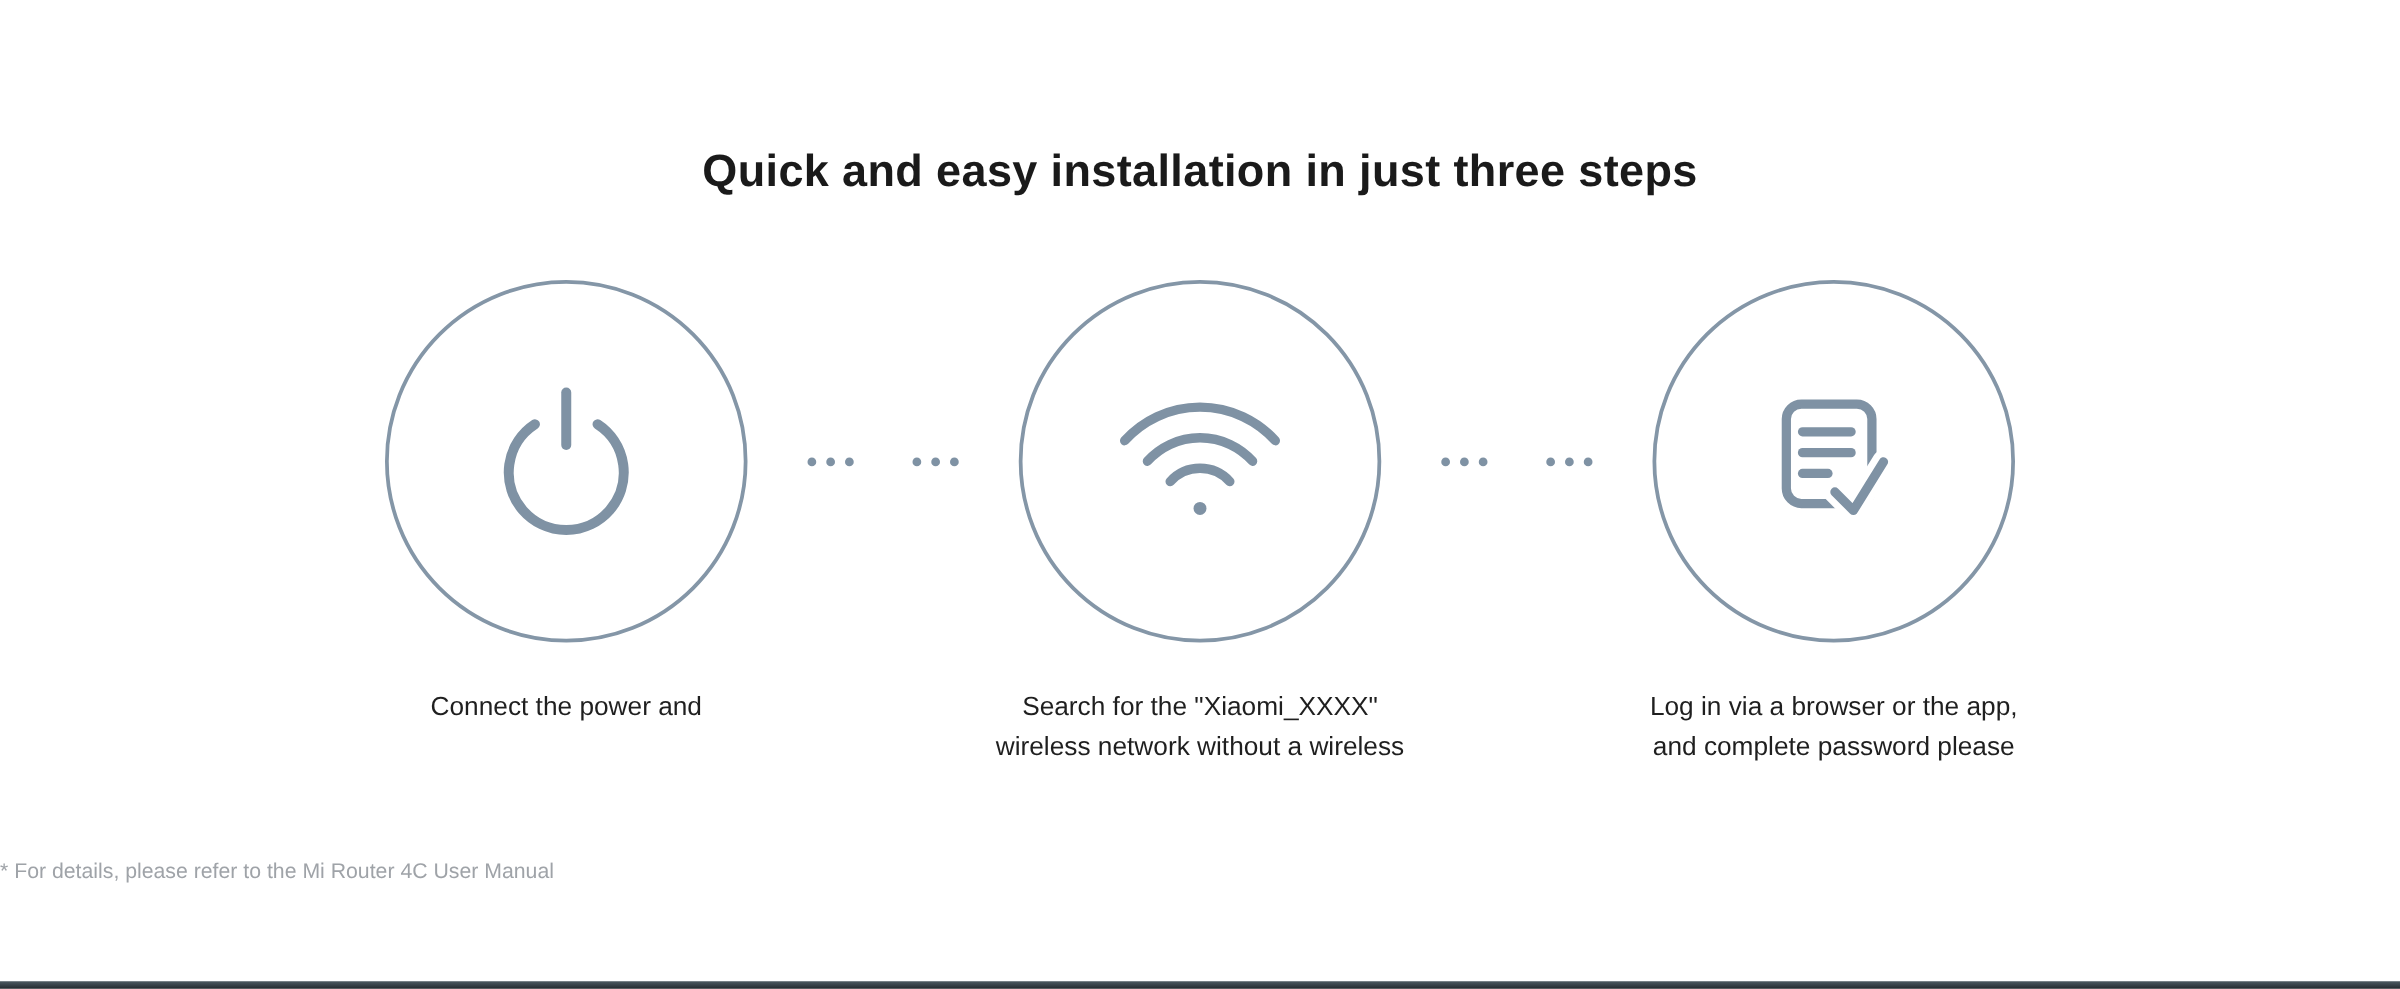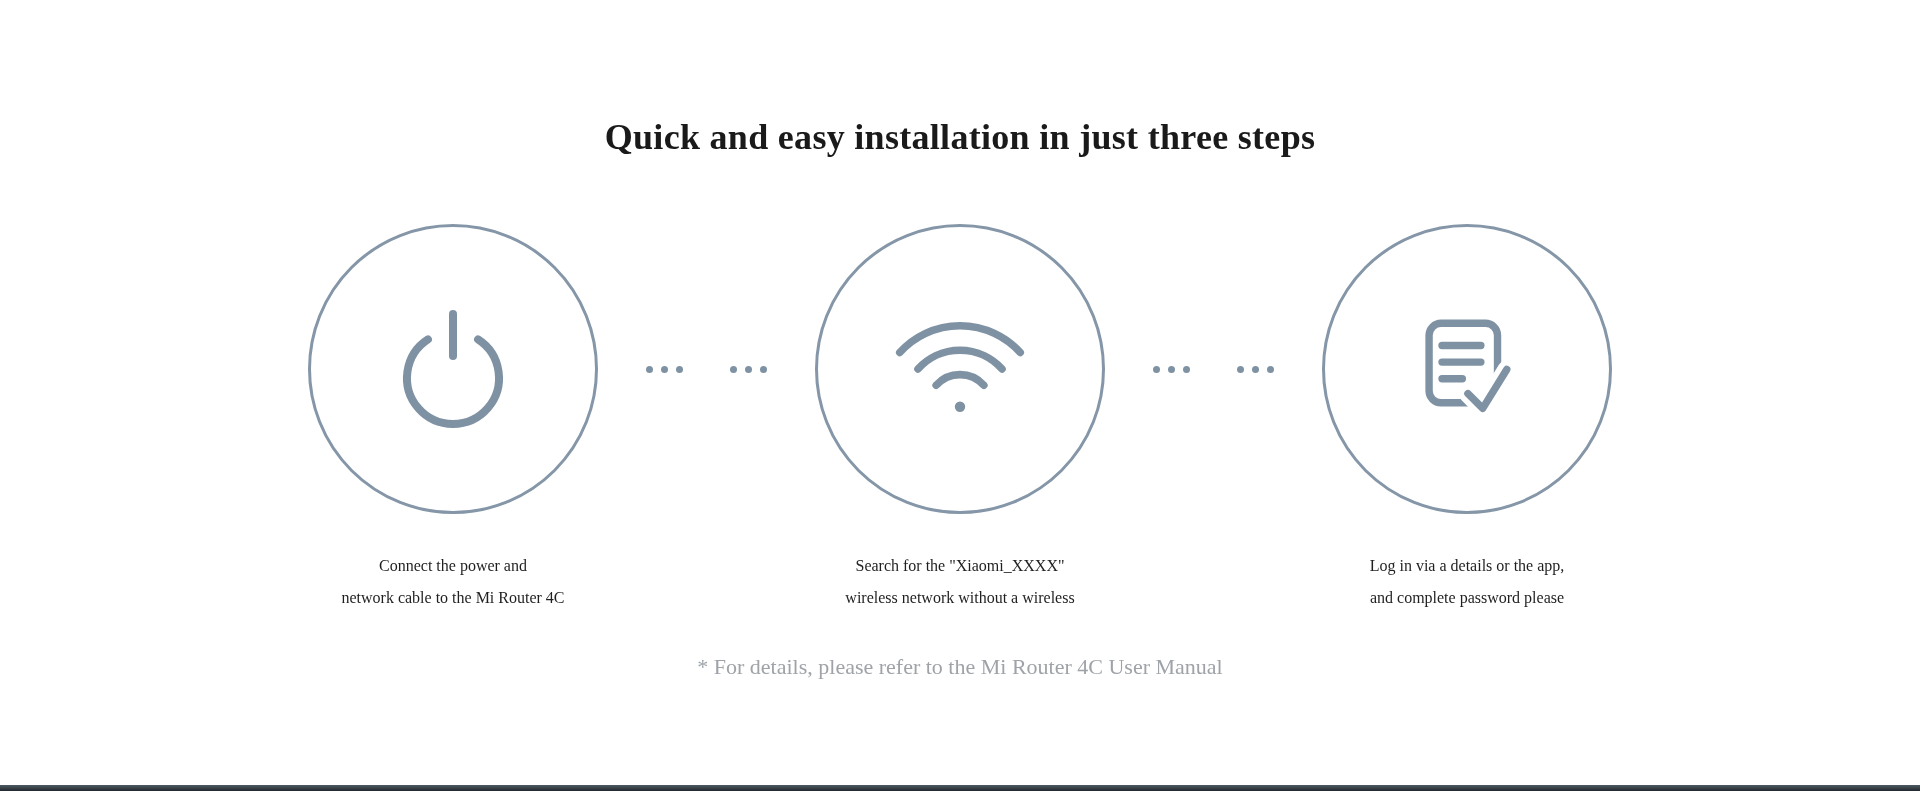--- a/index.html
+++ b/index.html
@@ -3,21 +3,21 @@
 <meta charset="utf-8">
 <style>
   * { margin: 0; padding: 0; box-sizing: border-box; }
   html, body { width: 1920px; height: 791px; }
   body {
     background: #ffffff;
     font-family: "Liberation Sans", sans-serif;
     position: relative;
     overflow: hidden;
   }
-  .section { width: 100%; height: 100%; position: relative; font-family: Liberation Serif, serif; }
+  .section { width: 100%; height: 100%; position: relative; }
 
   .title {
     padding-top: 116px;
     text-align: center;
     font-size: 36px;
     font-weight: 600;
     letter-spacing: 0.3px;
     color: #1a1a1a;
   }
 
@@ -70,30 +70,29 @@
   .fill-dot { fill: #7f92a4; }
 
   .captions-row {
     margin-top: 36px;
     display: grid;
     grid-template-columns: repeat(3, 507px);
     justify-content: center;
   }
   .caption {
     text-align: center;
-    font-size: 16px;
+    font-size: 21px;
     line-height: 32px;
     color: #1f1f1f;
     font-weight: 400;
   }
 
   .footnote {
-    margin-top: 40px;
-    text-align: center;
-    font-size: 22px;
+    margin-top: 73px;
+    font-size: 17px;
     color: #9fa3a8;
     font-weight: 400;
   }
 
   .bottom-bar {
     position: absolute;
     left: 0; right: 0; bottom: 0;
     height: 6px;
     background: linear-gradient(to bottom, #4d5a62 0%, #3a454c 45%, #23292e 100%);
   }
@@ -156,22 +155,22 @@
         <path class="stroke" d="M 28 52 L 70 52"></path>
         <path class="stroke" d="M 28 70 L 50 70"></path>
         <path class="halo" d="M 56 86 L 72 102 L 98 60"></path>
         <path class="stroke" d="M 56 86 L 72 102 L 98 60"></path>
       </svg>
     </div>
 
   </div>
 
   <div class="captions-row">
-    <p class="caption"><span>Connect the power and</span><br><span>network cable to the Mi Router 4C</span></p>
+    <p class="caption"><span>Connect the power and</span><br></p>
     <p class="caption"><span>Search for the "Xiaomi_XXXX"</span><br><span>wireless network without a wireless</span></p>
-    <p class="caption"><span>Log in via a details or the app,</span><br><span>and complete password please</span></p>
+    <p class="caption"><span>Log in via a browser or the app,</span><br><span>and complete password please</span></p>
   </div>
 
   <p class="footnote">* For details, please refer to the Mi Router 4C User Manual</p>
 
   <div class="bottom-bar"></div>
 
 </div>
 
 </body></html>

